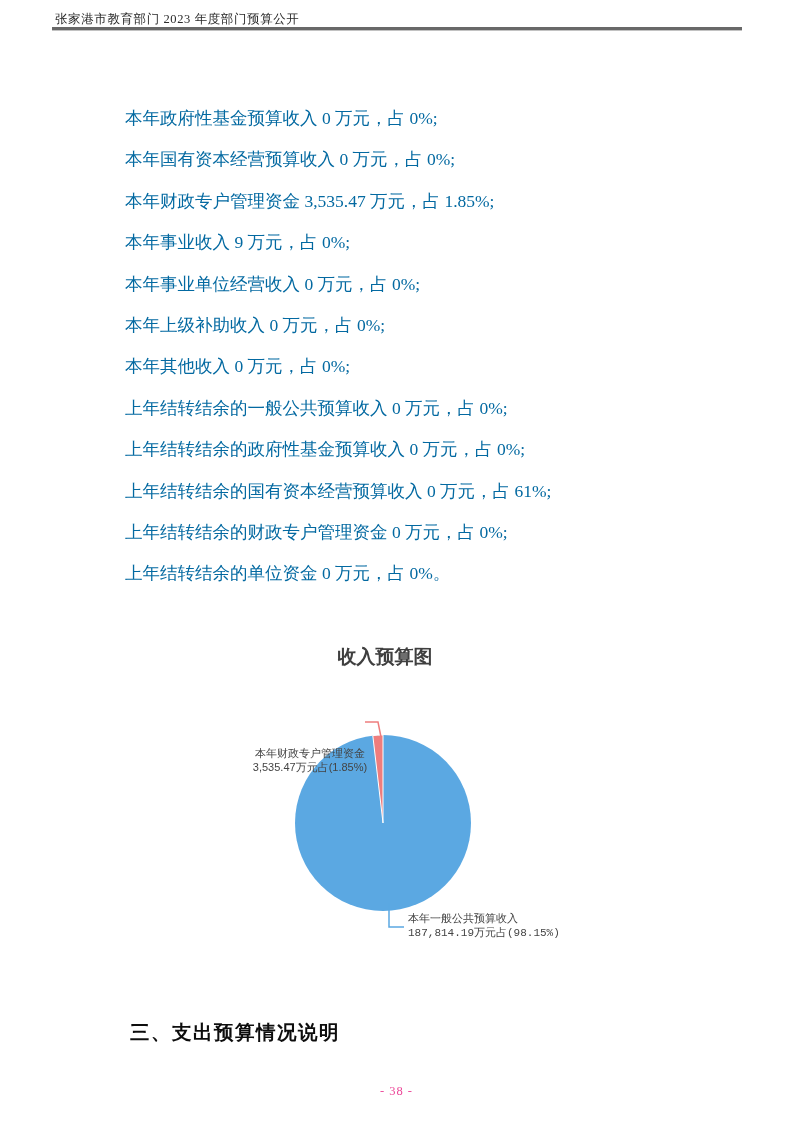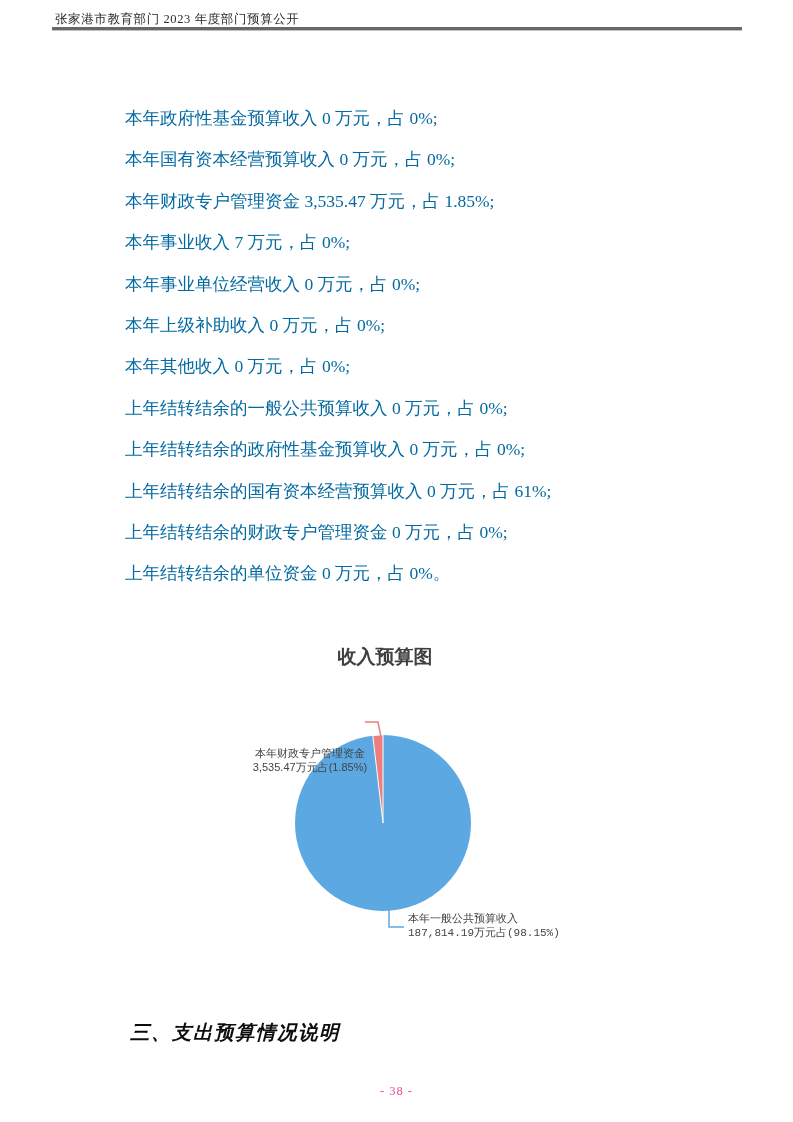--- a/index.html
+++ b/index.html
@@ -31,40 +31,40 @@
   .pie-svg { position:absolute; left:0; top:50px; }
   .pie-label {
     position:absolute; font-family:"Liberation Sans", sans-serif;
     font-size:11px; line-height:13.5px; color:#444444; white-space:nowrap;
   }
   .pie-label.small-slice { left:0; top:61px; width:160px; text-align:center;margin-top:46px; }
   .pie-label.large-slice { left:178px; top:273px; text-align:left;font-family:Liberation Mono, monospace; }
   .section-heading {
     position:absolute; left:130px; top:1019px;
     font-size:19.5px; font-weight:bold; color:#0d0d0d;
-    letter-spacing:1.5px; font-family:"Liberation Serif", serif;font-style:italic;
+    letter-spacing:1.5px; font-family:"Liberation Serif", serif;
   }
   .page-number {
     position:absolute; left:0; top:1084px; width:100%; text-align:center;
     font-size:12.5px; color:#ec4899; letter-spacing:1px;
   }
 </style>
 </head>
 <body>
 
 <div class="page">
 
   <div class="doc-header">张家港市教育部门 2023 年度部门预算公开</div>
   <div class="header-rule"></div>
 
   <div class="body-text">
       <p>本年政府性基金预算收入 0 万元，占 0%;</p>
       <p>本年国有资本经营预算收入 0 万元，占 0%;</p>
       <p>本年财政专户管理资金 3,535.47 万元，占 1.85%;</p>
-      <p>本年事业收入 7 万元，占 0%;</p>
+      <p>本年事业收入 9 万元，占 0%;</p>
       <p>本年事业单位经营收入 0 万元，占 0%;</p>
       <p>本年上级补助收入 0 万元，占 0%;</p>
       <p>本年其他收入 0 万元，占 0%;</p>
       <p>上年结转结余的一般公共预算收入 0 万元，占 0%;</p>
       <p>上年结转结余的政府性基金预算收入 0 万元，占 0%;</p>
       <p>上年结转结余的国有资本经营预算收入 0 万元，占 61%;</p>
       <p>上年结转结余的财政专户管理资金 0 万元，占 0%;</p>
       <p>上年结转结余的单位资金 0 万元，占 0%。</p>
     </div>
 

